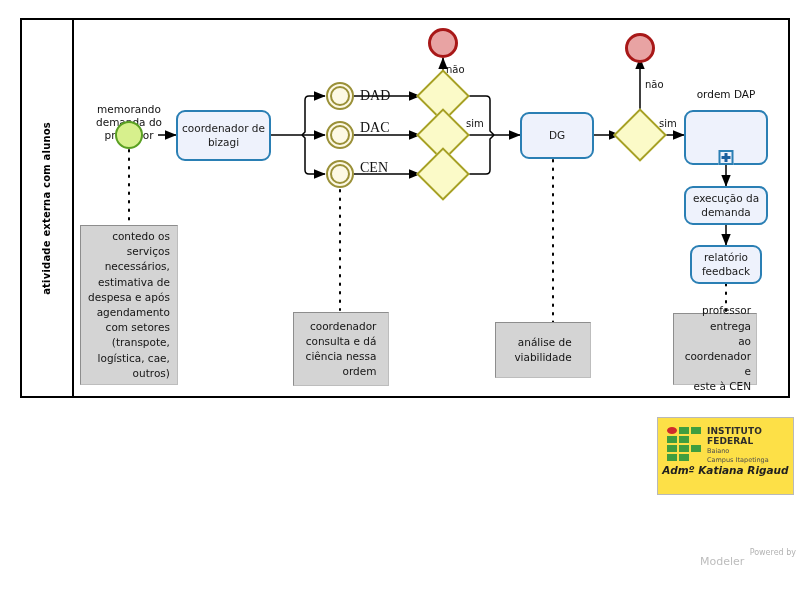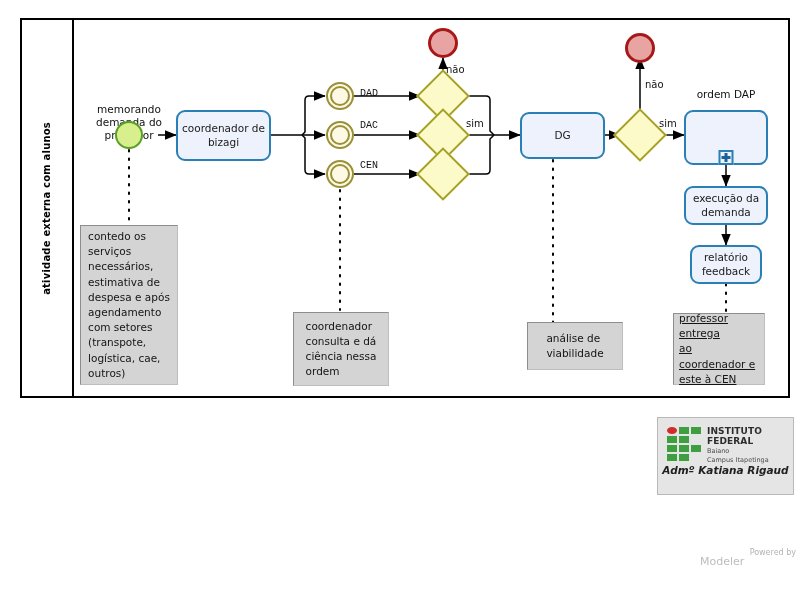--- a/index.html
+++ b/index.html
@@ -167,54 +167,54 @@
     white-space: pre-line;
   }
   .flow-label {
     position: absolute;
     font-size: 10px;
     color: #111111;
     font-family: "DejaVu Sans", sans-serif;
   }
   .gate-label {
     position: absolute;
-    font-size: 10px;
+    font-size: 14px;
     color: #111111;
-    font-family: Liberation Mono, monospace;
+    font-family: Liberation Serif, serif;
   }
 
   
   .annotation {
     position: absolute;
     background: #d4d4d4;
     border-top: 1px solid #8d8d8d;
     border-left: 1px solid #8d8d8d;
     border-right: 1px solid #bdbdbd;
     border-bottom: 1px solid #bdbdbd;
     box-sizing: border-box;
     display: flex;
     align-items: center;
     justify-content: center;
-    text-align: left;
+    text-align: right;
     font-size: 10.5px;
     color: #141414;
     line-height: 1.45;
     padding: 20px 5px;
     white-space: pre-line;
     font-family: "DejaVu Sans", sans-serif;
   }
 
   
   .logo-card {
     position: absolute;
     left: 657px;
     top: 417px;
     width: 137px;
     height: 78px;
-    background: #e5e5e5;
+    background: #fde047;
     border: 1px solid #b9b9b9;
     box-sizing: border-box;
   }
   .logo-row {
     display: flex;
     align-items: flex-start;
     padding: 9px 0 0 9px;
   }
   .logo-grid {
     width: 34px;
@@ -350,21 +350,21 @@
   <div class="gate-label" style="left:360px; top:160px;">CEN</div>
 
   <div class="node gateway" style="left:424px; top:77px;"></div>
   <div class="node gateway" style="left:424px; top:116px;"></div>
   <div class="node gateway" style="left:424px; top:155px;"></div>
 
   <div class="node end-event" style="left:428px; top:28px;"></div>
   <div class="flow-label" style="left:446px; top:64px;">não</div>
   <div class="flow-label" style="left:466px; top:118px;">sim</div>
 
-  <div class="node task" style="left:520px; top:112px; width:85px; height:47px;">DG</div>
+  <div class="node task" style="left:520px; top:112px; width:74px; height:47px;">DG</div>
 
   <div class="node gateway" style="left:621px; top:116px;"></div>
 
   <div class="node end-event" style="left:625px; top:33px;"></div>
   <div class="flow-label" style="left:645px; top:79px;">não</div>
   <div class="flow-label" style="left:659px; top:118px;">sim</div>
 
   <div class="node-label" style="left:676px; top:88px; width:100px;">ordem DAP</div>
   <div class="node task subprocess" style="left:684px; top:110px; width:84px; height:55px;">
     <span class="subproc-marker">
@@ -388,24 +388,24 @@
 com setores
 (transpote,
 logística, cae,
 outros)</div>
 
   <div class="annotation" style="left:293px; top:312px; width:96px; height:74px;">coordenador
 consulta e dá
 ciência nessa
 ordem</div>
 
-  <div class="annotation" style="left:527px; top:322px; width:96px; height:48px;">análise de
+  <div class="annotation" style="left:495px; top:322px; width:96px; height:56px;">análise de
 viabilidade</div>
 
-  <div class="annotation" style="left:673px; top:313px; width:92px; height:72px;text-decoration:underline;">professor entrega
+  <div class="annotation" style="left:673px; top:313px; width:84px; height:72px;">professor entrega
 ao coordenador e
 este à CEN</div>
 
   <div class="logo-card">
     <div class="logo-row">
       <div class="logo-grid">
         <i class="red"></i>
           <i></i>
           <i></i>
         <i></i>

